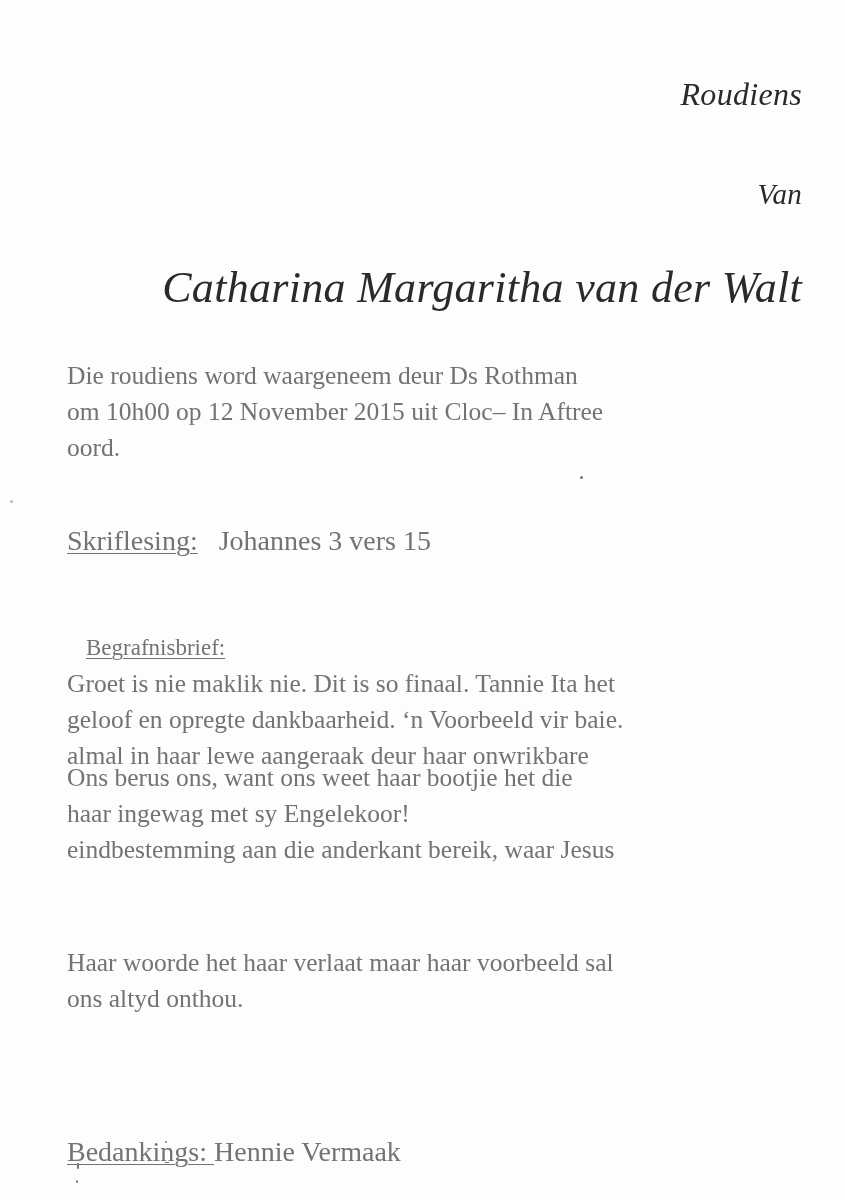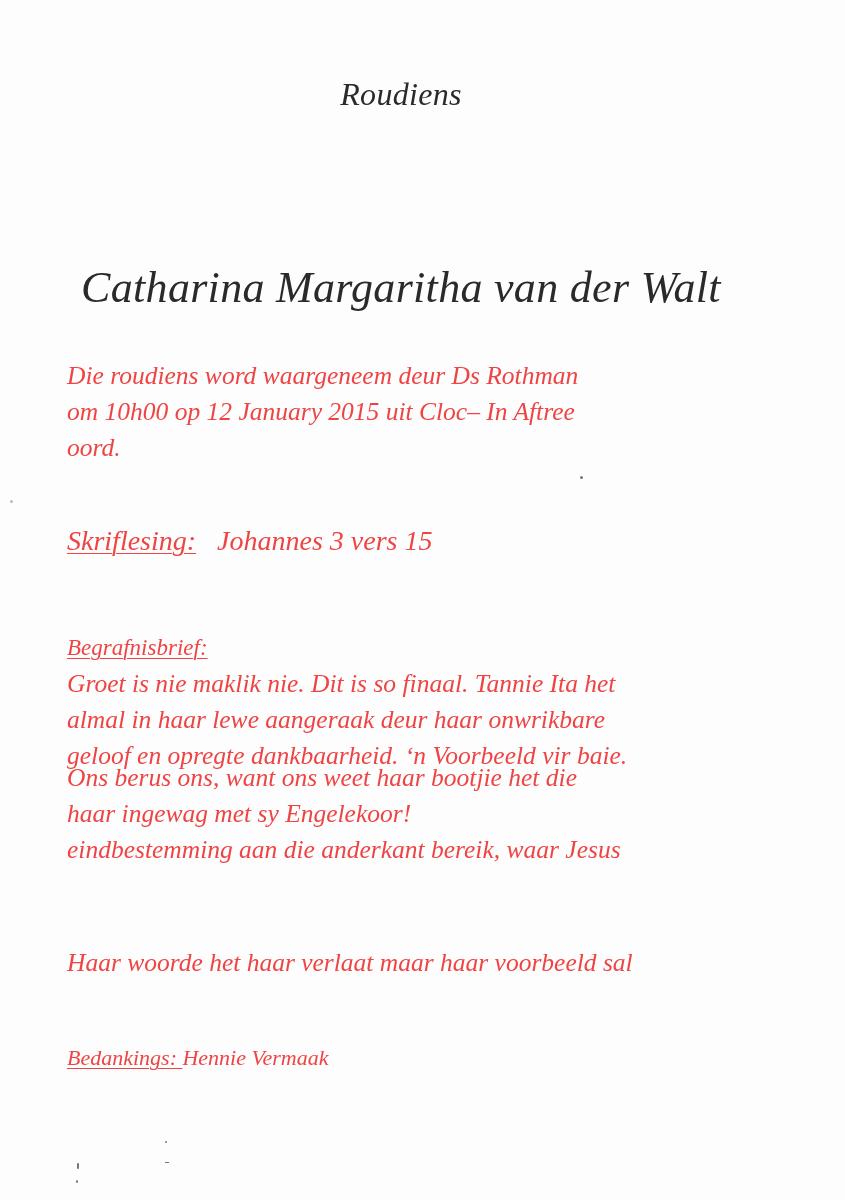--- a/index.html
+++ b/index.html
@@ -18,93 +18,94 @@
     .page {
       position: absolute;
       left: 0; top: 0;
       width: 845px;
       height: 1200px;
       background: #fdfdfd;
     }
     .title {
       position: absolute;
       left: 0; width: 802px;
-      text-align: center;
+      text-align: right;
       font-style: italic;
       font-family: "Liberation Serif", "DejaVu Serif", serif;
       color: #2a2a2a;
       letter-spacing: 0.3px;
     }
     .t-roudiens { top: 76px; font-size: 32px; }
     .t-van { top: 178px; font-size: 29px; }
     .t-name { top: 262px; font-size: 44px; }
 
     .body-text {
       position: absolute;
       left: 67px;
       width: 770px;
       font-size: 25.5px;
       line-height: 36px;
-      color: #ef4444;
+      color: #737373;
       font-family: "Liberation Serif", "DejaVu Serif", serif;
       transform-origin: left top;
-      font-style: italic;
     }
     .para { margin: 0; white-space: pre-line; }
     .label {
       text-decoration: underline;
       text-decoration-thickness: 1px;
       text-underline-offset: 3px;
     }
     .speck {
       position: absolute;
       background: #777;
       border-radius: 50%;
     }
   </style>
 </head>
 <body>
 
 <div class="page">
 
   <div class="title t-roudiens">Roudiens</div>
+  <div class="title t-van">Van</div>
   <div class="title t-name">Catharina Margaritha van der Walt</div>
 
   <div class="body-text" style="top:358px;">
     <div class="para">Die roudiens word  waargeneem deur Ds Rothman</div>
-    <div class="para">om 10h00 op  12 January 2015 uit Cloc– In  Aftree</div>
+    <div class="para">om 10h00 op  12 November 2015 uit Cloc– In  Aftree</div>
     <div class="para">oord.</div>
   </div>
 
   <div class="body-text" style="top:523px; font-size:28px;">
     <span class="label">Skriflesing:</span>
     <span>&nbsp;</span>
     <span>Johannes 3 vers 15</span>
   </div>
 
   <div class="body-text" style="top:594px;">
-    <div class="para" style="font-size:23px;">
+    <div class="para" style="font-size:23px;margin-left:19px;">
       <span class="label">Begrafnisbrief:</span>
     </div>
     <div class="para">Groet is nie maklik nie. Dit is so finaal. Tannie Ita het</div>
+    <div class="para">geloof  en opregte dankbaarheid. ‘n Voorbeeld vir baie.</div>
     <div class="para">almal in haar lewe aangeraak deur haar onwrikbare</div>
-    <div class="para">geloof  en opregte dankbaarheid. ‘n Voorbeeld vir baie.</div>
   </div>
 
   <div class="body-text" style="top:760px;">
     <div class="para">Ons berus ons, want ons weet haar bootjie het die</div>
     <div class="para">haar ingewag met sy Engelekoor!</div>
     <div class="para">eindbestemming aan die anderkant bereik, waar Jesus</div>
   </div>
 
   <div class="body-text" style="top:945px;">
     <div class="para">Haar woorde het haar verlaat maar haar voorbeeld sal</div>
+    <div class="para">ons altyd onthou.</div>
   </div>
 
-  <div class="body-text" style="top:1040px; font-size:22px;">
+  <div class="body-text" style="top:1134px; font-size:28px;">
     <span class="label">Bedankings: </span><span>Hennie Vermaak</span>
   </div>
 
   <div class="speck" style="left:580px; top:476px; width:3px; height:3px;"></div>
   <div class="speck" style="left:77px; top:1163px; width:2px; height:6px; border-radius:1px;"></div>
   <div class="speck" style="left:76px; top:1180px; width:2px; height:3px;"></div>
   <div class="speck" style="left:165px; top:1162px; width:4px; height:1px; border-radius:0;"></div>
   <div class="speck" style="left:165px; top:1141px; width:2px; height:2px;"></div>
   <div class="speck" style="left:10px; top:500px; width:3px; height:3px; background:#bbb;"></div>
 </div>

